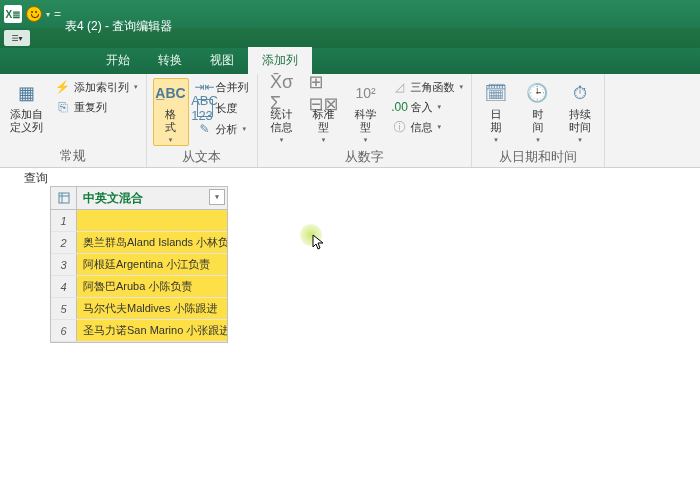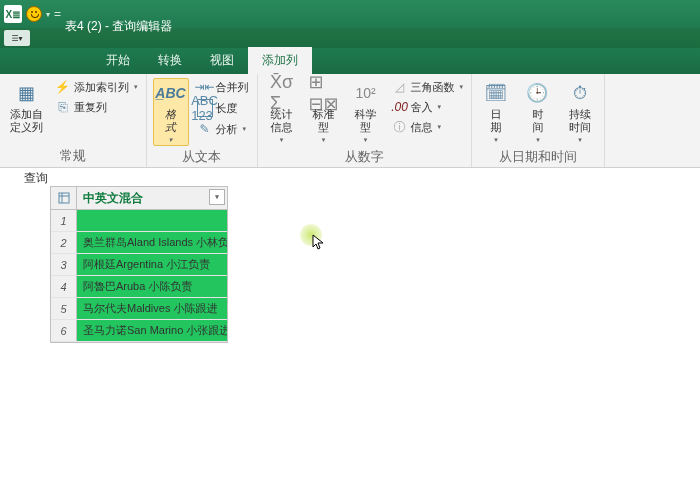--- a/index.html
+++ b/index.html
@@ -23,31 +23,31 @@
 
 .ribbon { height: 94px; background: #f3f3f3; border-bottom: 1px solid #d0d0d0; display: flex; position: relative; }
 .group { border-right: 1px solid #dcdcdc; padding: 4px 6px 2px 6px; display: flex; flex-direction: column; align-items: center; position: relative; }
 .group-body { display: flex; gap: 6px; align-items: flex-start; flex: 1; }
 .group-label { font-size: 13px; color: #666; text-align: center; padding-top: 2px; width: 100%; }
 
 .bigbtn { display: flex; flex-direction: column; align-items: center; gap: 2px; padding: 2px 4px; cursor: default; }
 .bigbtn .ico { width: 28px; height: 26px; display: flex; align-items: center; justify-content: center; font-size: 18px; color: #4a7a9c; }
 .bigbtn .lbl { font-size: 11px; color: #333; text-align: center; line-height: 13px; white-space: pre; }
 .bigbtn .arrow { font-size: 7px; color: #666; }
-.bigbtn.sel { background: #fde8a8; border: 1px solid #e6c14f; border-radius: 2px; padding: 1px 3px; font-style: italic; }
+.bigbtn.sel { background: #fde8a8; border: 1px solid #e6c14f; border-radius: 2px; padding: 1px 3px; }
 
 .smallbtn { display: flex; align-items: center; gap: 3px; font-size: 11px; color: #333; padding: 1px 2px; cursor: default; white-space: nowrap; }
 .smallbtn .sico { width: 16px; height: 16px; display: flex; align-items: center; justify-content: center; font-size: 12px; color: #5a8aa8; }
 .smallbtn .arrow { font-size: 7px; color: #666; margin-left: 2px; }
 
 .vstack { display: flex; flex-direction: column; gap: 2px; }
 
 .query-label { position: absolute; left: 4px; top: 170px; font-size: 12px; color: #333; margin-left: 20px; }
 
-.sheet { position: absolute; left: 50px; top: 186px; border: 1px solid #c0c0c0; background: #22c55e; }
+.sheet { position: absolute; left: 50px; top: 186px; border: 1px solid #c0c0c0; background: #fde047; }
 .colhdr { display: flex; background: #f0f0f0; border-bottom: 1px solid #c0c0c0; }
 .corner { width: 26px; height: 22px; border-right: 1px solid #c0c0c0; display: flex; align-items: center; justify-content: center; font-size: 10px; color: #666; }
 .corner svg { width: 12px; height: 12px; }
 .colname { width: 150px; height: 22px; display: flex; align-items: center; padding: 0 6px; font-size: 12px; color: #0f7b3e; font-weight: 600; position: relative; }
 .colname .filter { position: absolute; right: 2px; top: 2px; width: 16px; height: 16px; border: 1px solid #b0b0b0; background: #fff; display: flex; align-items: center; justify-content: center; font-size: 7px; color: #666; }
 .row { display: flex; border-bottom: 1px solid #e4e4e4; }
 .rownum { width: 26px; height: 21px; background: #f0f0f0; border-right: 1px solid #c0c0c0; display: flex; align-items: center; justify-content: center; font-size: 11px; color: #555; font-style: italic; }
 .cell { width: 150px; height: 21px; display: flex; align-items: center; padding: 0 6px; font-size: 11px; color: #333; overflow: hidden; white-space: nowrap; }
 
 .cursor-spot { position: absolute; left: 300px; top: 224px; width: 22px; height: 22px; border-radius: 50%; background: radial-gradient(circle, rgba(200,230,100,0.9), rgba(200,230,100,0)); pointer-events: none; }
@@ -147,21 +147,21 @@
 型</div>
         <span class="arrow">▾</span>
       </div>
       <div class="vstack">
         <div class="smallbtn">
           <span class="sico" style="color:#aaa;">◿</span>
           <span>三角函数</span>
           <span class="arrow">▾</span>
         </div>
         <div class="smallbtn">
-          <span class="sico" style="color:#7f1d1d;font-style:italic;">.00</span>
+          <span class="sico" style="color:#15803d;">.00</span>
           <span>舍入</span>
           <span class="arrow">▾</span>
         </div>
         <div class="smallbtn">
           <span class="sico" style="color:#aaa;">ⓘ</span>
           <span>信息</span>
           <span class="arrow">▾</span>
         </div>
       </div>
     </div>

